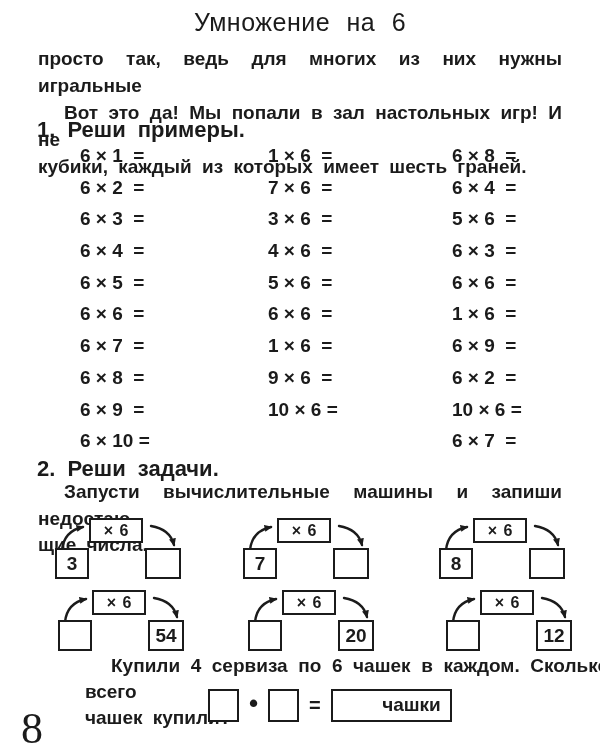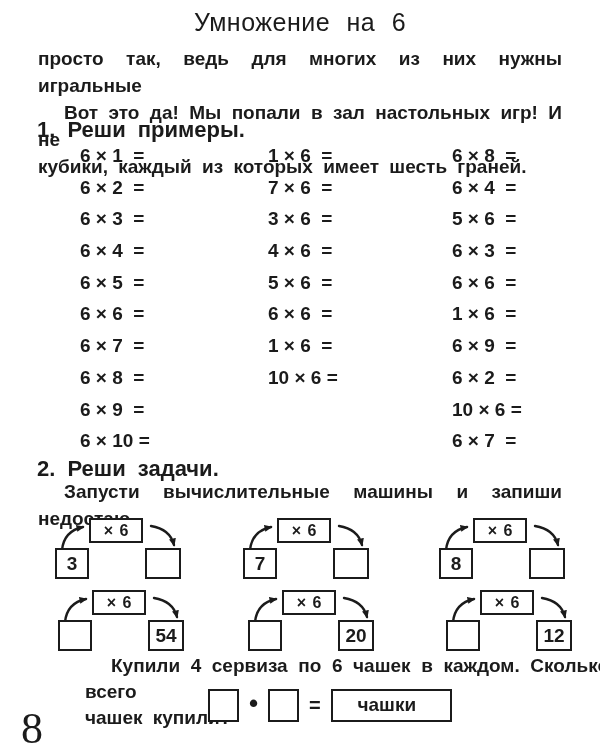--- a/index.html
+++ b/index.html
@@ -47,21 +47,21 @@
   .problem { top:653px; line-height:26px;margin-left:47px; }
   .equation {
     position:absolute; left:208px; top:688px; height:34px;
     display:flex; align-items:center;
   }
   .eqbox { border:2px solid #1b1b1b; background:#fff; width:31px; height:33px; }
   .eqdot { font-size:26px; font-weight:700; margin:0 10px 4px 10px; }
   .eqeq  { font-size:20px; font-weight:700; margin:0 10px; }
   .ansbox {
     border:2px solid #1b1b1b; background:#fff; width:121px; height:33px;
-    display:flex; align-items:center; justify-content:center;
+    display:flex; align-items:center; justify-content:flex-end;
     font-size:19px; font-weight:700; padding-right:9px;
   }
   .pagenum {
     position:absolute; left:21px; top:703px;
     font-family:"Liberation Serif", serif; font-size:44px; font-weight:400;
   }
   .defs { position:absolute; width:0; height:0; }
 </style>
 </head>
 <body>
@@ -100,40 +100,42 @@
   </div>
 
   <div class="excol c2">
     <div>1 × 6  =</div>
     <div>7 × 6  =</div>
     <div>3 × 6  =</div>
     <div>4 × 6  =</div>
     <div>5 × 6  =</div>
     <div>6 × 6  =</div>
     <div>1 × 6  =</div>
+    <div>9 × 6  =</div>
     <div>10 × 6 =</div>
   </div>
 
   <div class="excol c3">
     <div>6 × 8  =</div>
     <div>6 × 4  =</div>
     <div>5 × 6  =</div>
     <div>6 × 3  =</div>
     <div>6 × 6  =</div>
     <div>1 × 6  =</div>
     <div>6 × 9  =</div>
     <div>6 × 2  =</div>
     <div>10 × 6 =</div>
     <div>6 × 7  =</div>
   </div>
 
   <div class="heading h2">2. Реши задачи.</div>
 
   <div class="para instr bodytext">
     <div class="jline indent">Запусти вычислительные машины и запиши недостаю-</div>
+    <div>щие числа.</div>
   </div>
 
   <div class="machine m1">
     <svg class="arrows" viewBox="0 0 126 62">
       <g>
         <path d="M 7 32 Q 9 13 28 9" fill="none" stroke="#1b1b1b" stroke-width="2.4" stroke-linecap="round" marker-end="url(#ah)"></path>
       </g>
       <g>
         <path d="M 96 8 Q 115 11 119 27" fill="none" stroke="#1b1b1b" stroke-width="2.4" stroke-linecap="round" marker-end="url(#ah)"></path>
       </g>

